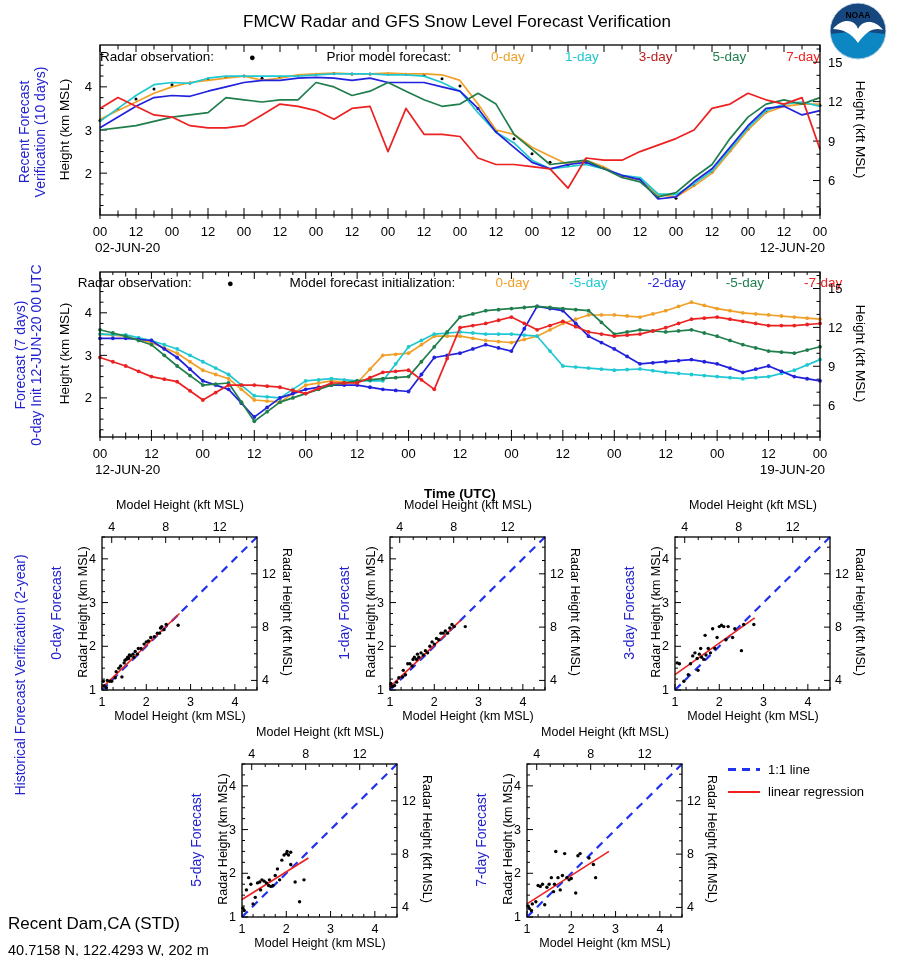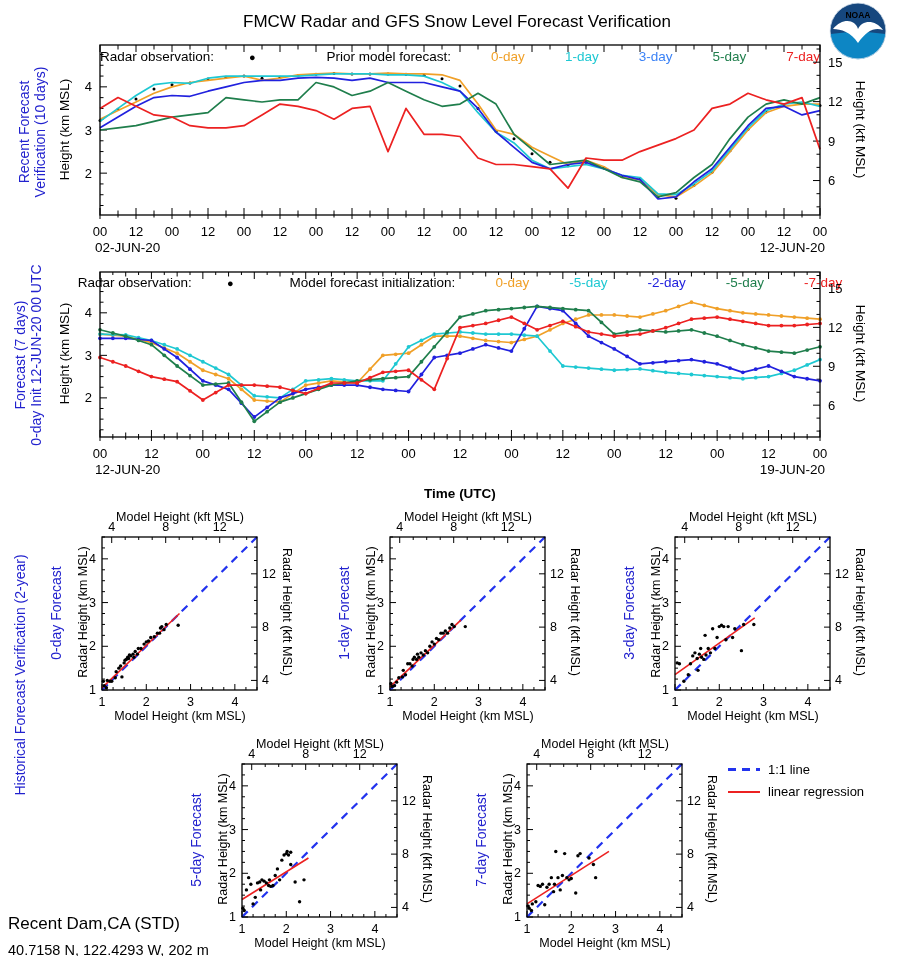--- a/index.html
+++ b/index.html
@@ -15,21 +15,21 @@
   .panel-legend .lg-gap{display:inline-block;width:22px;}
   .panel-legend .lg-item{margin-left:12px;}
   .panel-legend .obs-dot{font-size:11px;margin-left:7px;}
   .panel-svg{position:absolute;left:0;overflow:visible;}
   .xlabel-center{position:absolute;left:100px;width:720px;text-align:center;font-size:13.5px;}
   svg text{fill:#000;font-family:"Liberation Sans",sans-serif;}
   text.tick{font-size:13px;}
   text.dt{font-size:13.5px;}
   text.stick{font-size:12.5px;}
   .scatter{position:absolute;width:240px;height:232px;}
-  .sc-top{position:absolute;left:28px;width:180px;top:3px;text-align:center;font-size:12.5px;white-space:nowrap;margin-top:12px;}
+  .sc-top{position:absolute;left:28px;width:180px;top:3px;text-align:center;font-size:12.5px;white-space:nowrap;}
   .sc-bot{position:absolute;left:28px;width:180px;top:214px;text-align:center;font-size:12.5px;white-space:nowrap;}
   .sc-left{position:absolute;left:-64px;top:110px;width:170px;text-align:center;font-size:12.5px;white-space:nowrap;transform:rotate(-90deg);}
   .sc-blue{position:absolute;left:-96px;top:110px;width:180px;text-align:center;font-size:14px;color:#2222CE;white-space:nowrap;transform:rotate(-90deg);}
   .sc-right{position:absolute;left:140px;top:110px;width:170px;text-align:center;font-size:12.5px;white-space:nowrap;transform:rotate(90deg);}
   .sc-svg{position:absolute;left:0;top:0;overflow:visible;}
   .sc-legend{position:absolute;left:728px;top:762px;font-size:13px;}
   .sc-legend .row{display:flex;align-items:center;margin-bottom:7px;}
   .dash-sample{display:inline-block;width:32px;height:3px;margin-right:8px;background:repeating-linear-gradient(90deg,#2233EE 0 8px,transparent 8px 14px);}
   .solid-sample{display:inline-block;width:32px;height:0;border-top:2.5px solid #EC2121;margin-right:8px;}
   .station-name{position:absolute;left:8px;top:914px;font-size:17px;}
@@ -57,21 +57,21 @@
   <div class="vlabel blue" style="left:-80px;top:124px;width:240px;">Verification (10 days)</div>
   <div class="vlabel" style="left:-56px;top:122px;width:240px;">Height (km MSL)</div>
   <div class="vlabel cw" style="left:740px;top:122px;width:240px;">Height (kft MSL)</div>
   <div class="panel-legend" style="top:49px;" id="legend-0">
       <span>Radar observation:</span>
       <span class="obs-dot">●</span>
       <span class="lg-gap"></span>
       <span>Prior model forecast:</span>
       <span style="color:#F0A028" class="lg-item">0-day</span>
       <span style="color:#1EC8D2" class="lg-item">1-day</span>
-      <span style="color:#3b82f6" class="lg-item">3-day</span>
+      <span style="color:#b91c1c" class="lg-item">3-day</span>
       <span style="color:#1F7E4C" class="lg-item">5-day</span>
       <span style="color:#EC2121" class="lg-item">7-day</span>
     </div>
   <svg id="svg-ts0" class="panel-svg" style="top:40px;" width="898" height="224">
       <g stroke="#000" stroke-width="1">
         <line x1="100" y1="5" x2="100" y2="12"></line>
         <line x1="100" y1="168" x2="100" y2="175"></line>
         <line x1="100" y1="175" x2="100" y2="179"></line>
         <line x1="118" y1="5" x2="118" y2="9.5"></line>
         <line x1="118" y1="170.5" x2="118" y2="175"></line>

